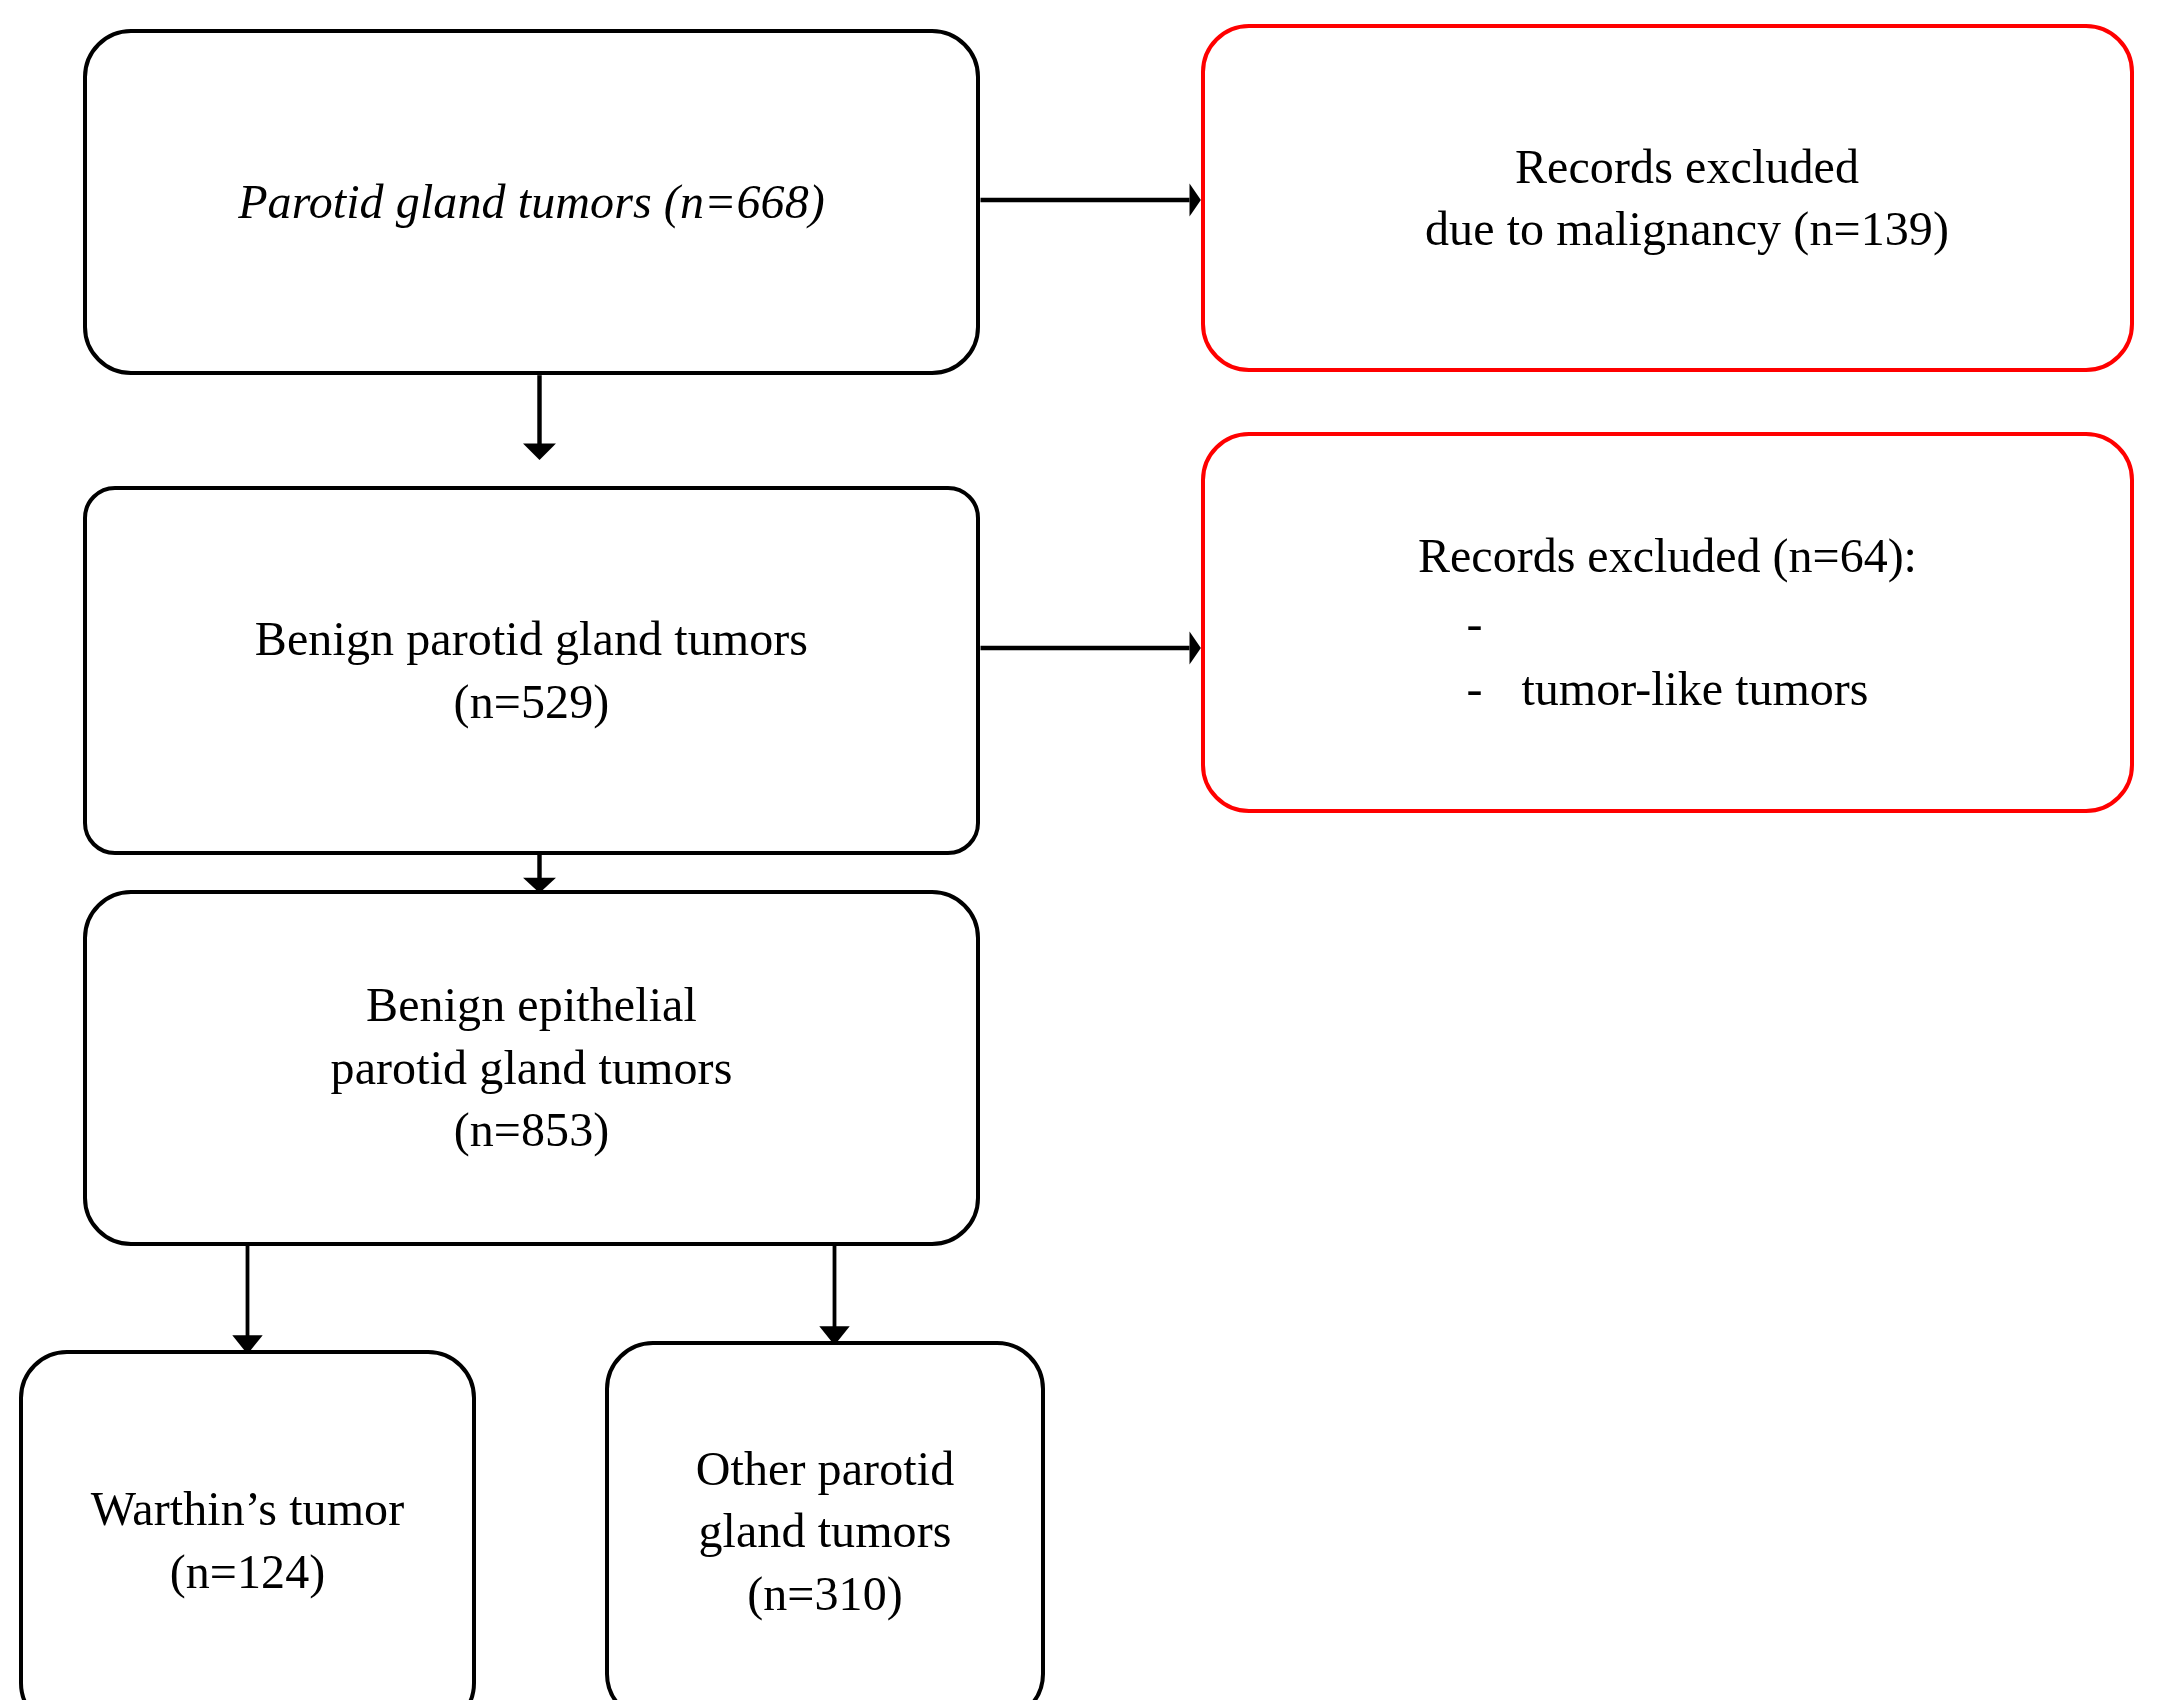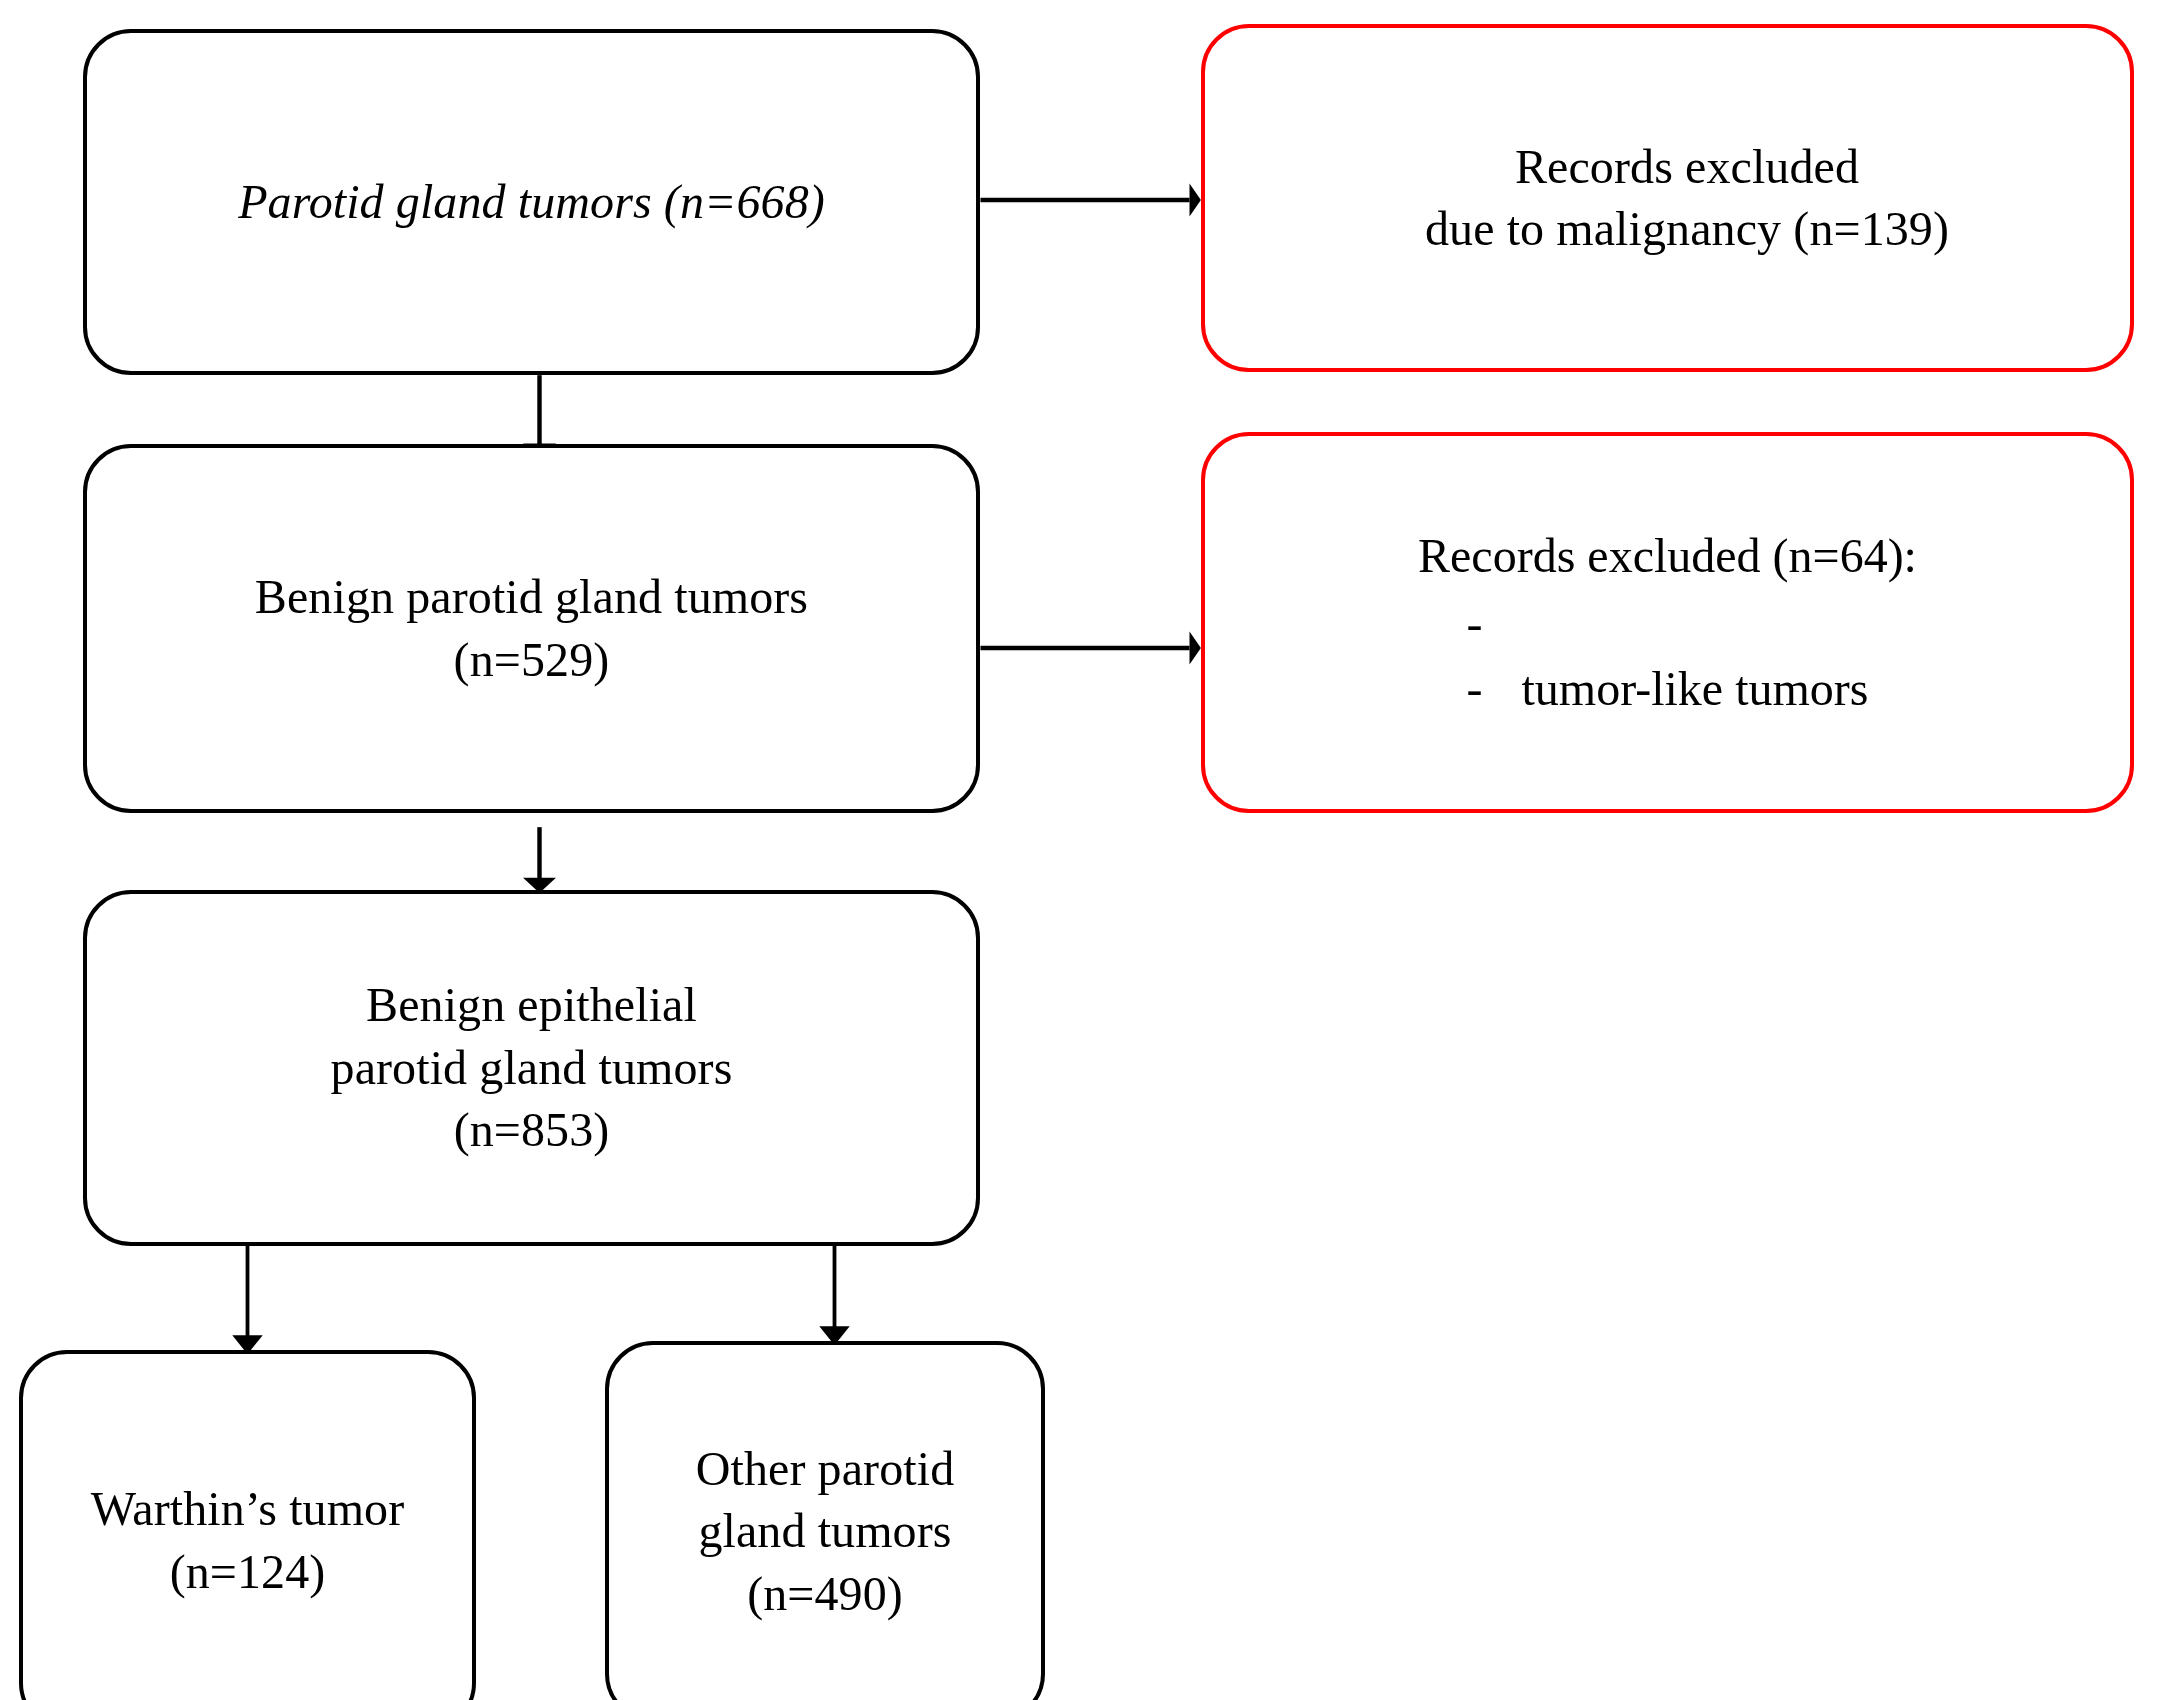--- a/index.html
+++ b/index.html
@@ -37,21 +37,21 @@
   .node .txt {
     font-size: 48px;
     line-height: 1.30;
     letter-spacing: 0.1px;
     white-space: pre-line;
     padding: 0 9px;
   }
   
   #node-parotid        { left: 83px;  top: 29px;   width: 897px; height: 346px; font-style: italic; }
   #node-excl-malig     { left: 1201px; top: 24px;   width: 933px; height: 348px; padding-left: 39px; }
-  #node-benign         { left: 83px;  top: 444px;  width: 897px; height: 369px; }
+  #node-benign         { left: 83px;  top: 486px;  width: 897px; height: 369px; border-radius: 32px; }
   #node-excl-records   { left: 1201px; top: 432px;  width: 933px; height: 381px; }
   #node-epithelial     { left: 83px;  top: 890px; width: 897px; height: 356px; }
   #node-warthin        { left: 19px;   top: 1350px; width: 457px;  height: 381px; }
   #node-other          { left: 605px;  top: 1341px; width: 440px;  height: 381px; }
 
   
   .bullet-block {
     text-align: center;
     font-size: 48px;
     line-height: 1.34;
@@ -161,17 +161,17 @@
   </div>
 
   <div class="node black" id="node-warthin">
     <span class="txt">Warthin’s tumor
 (n=124)</span>
   </div>
 
   <div class="node black" id="node-other">
     <span class="txt">Other parotid
 gland tumors
-(n=490)</span>
+(n=310)</span>
   </div>
 
 </div>
 
 
 </body></html>

